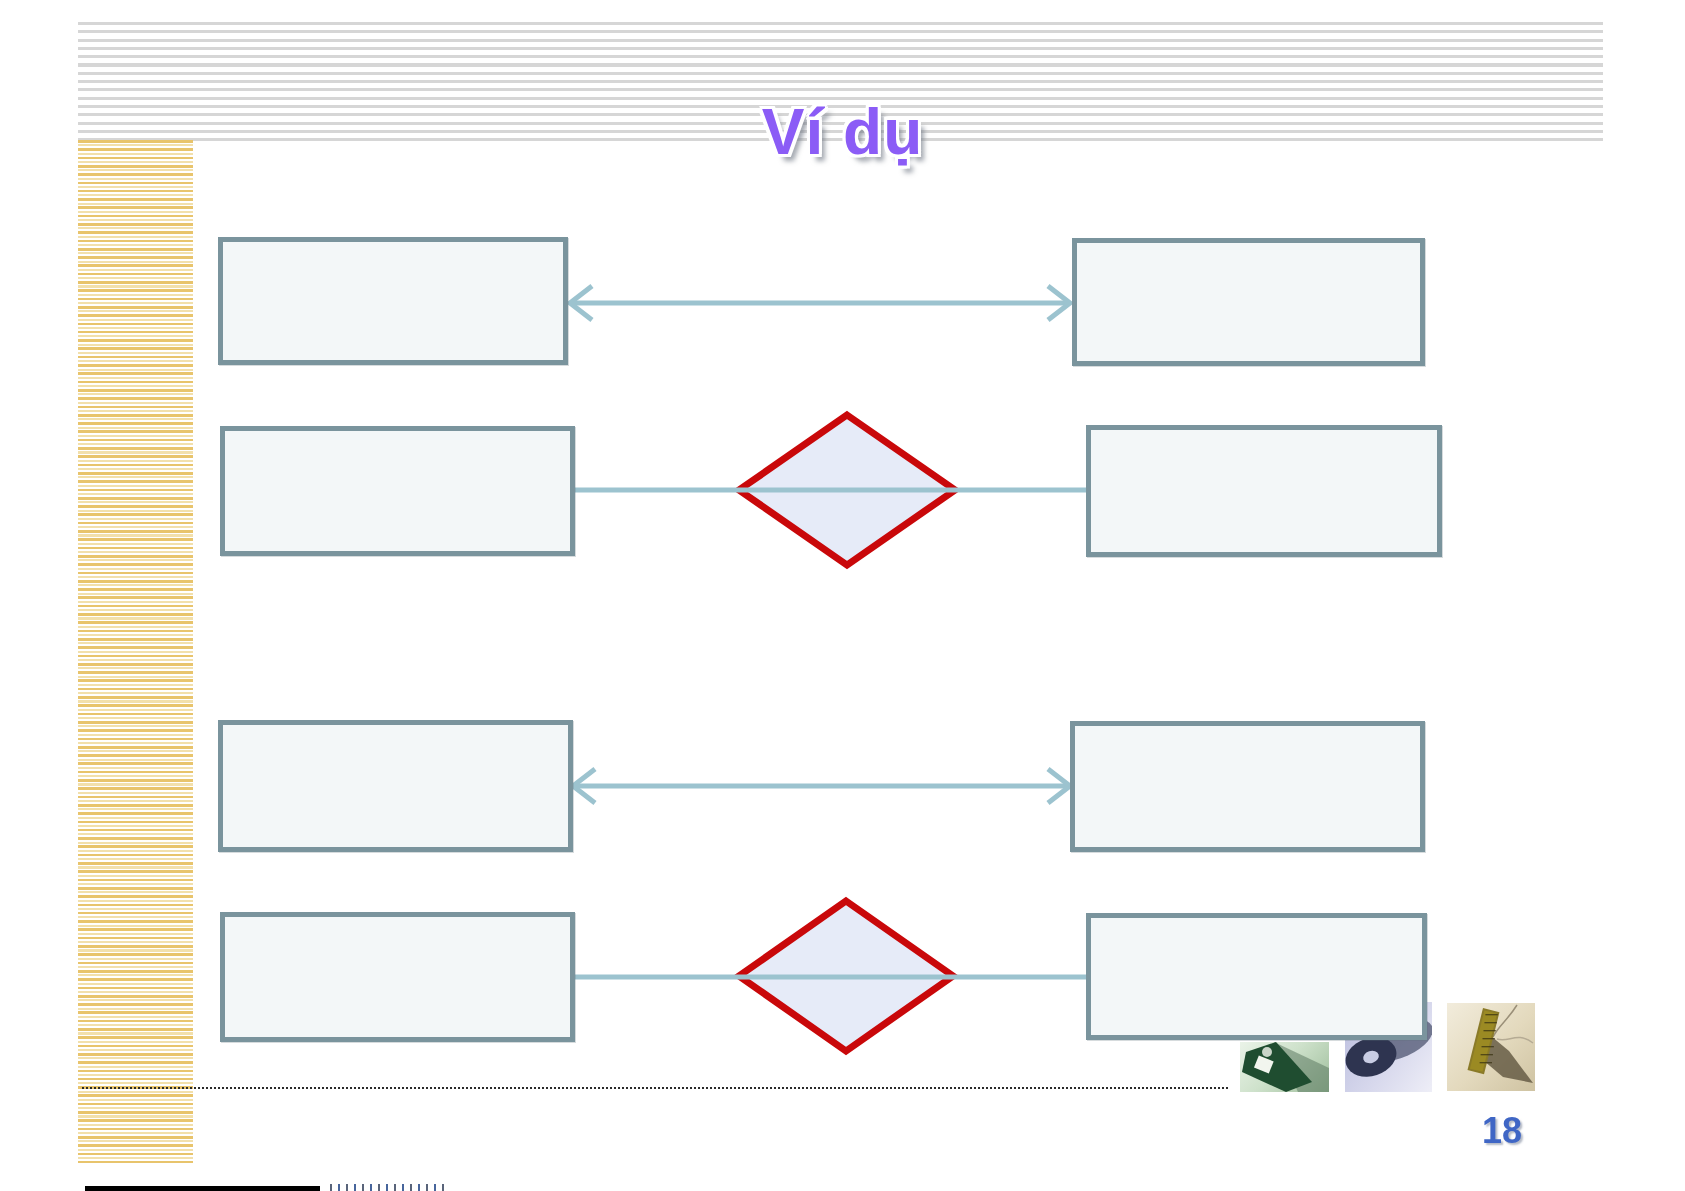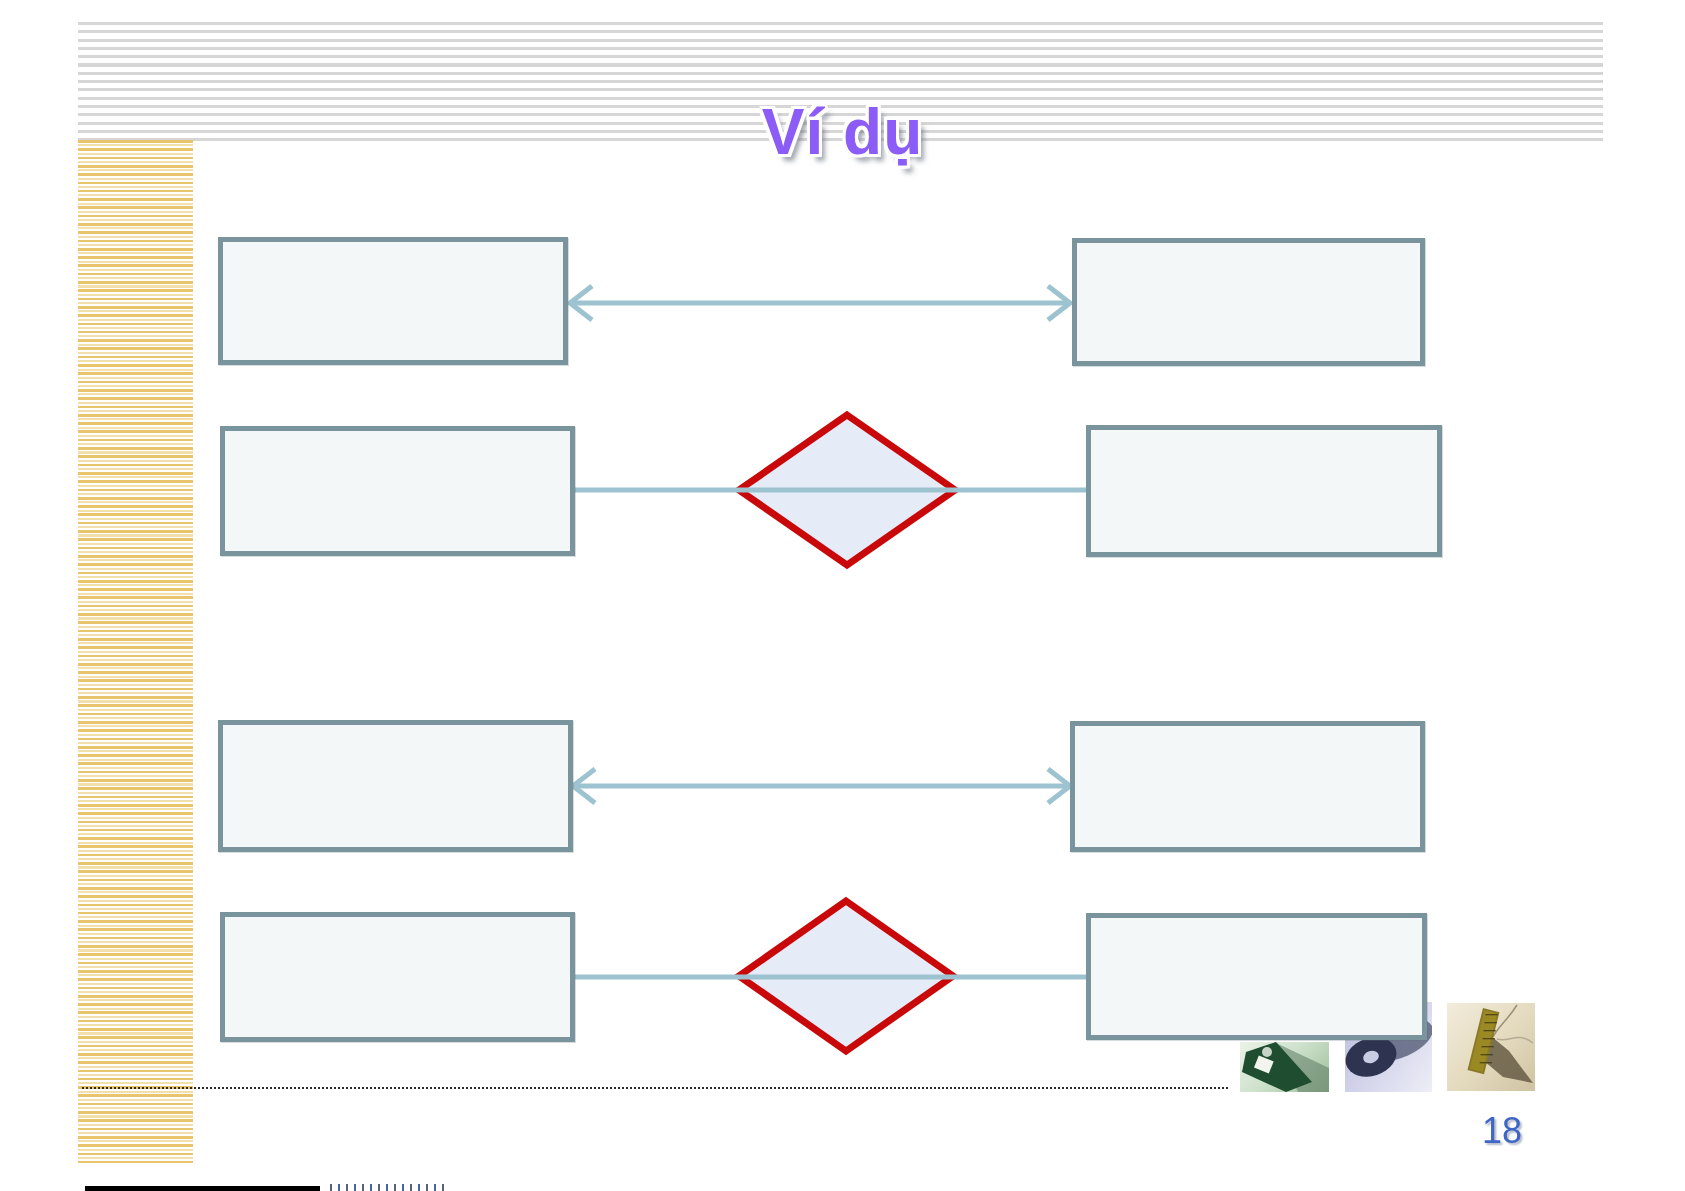--- a/index.html
+++ b/index.html
@@ -44,21 +44,21 @@
   }
   .footer-text{
     position:absolute;left:95px;top:1114px;
     font-size:38px;font-weight:700;color:#3f66c5;white-space:nowrap;
     text-shadow:
       -2px -2px 0 #fff, 2px -2px 0 #fff, -2px 2px 0 #fff, 2px 2px 0 #fff,
       3px 3px 2px rgba(130,140,160,.6);
   }
   .page-number{
     position:absolute;left:1482px;top:1110px;
-    font-size:36px;font-weight:400;color:#3f66c5;
+    font-size:36px;font-weight:700;color:#3f66c5;
     text-shadow:2px 2px 2px rgba(130,140,160,.6);
   }
   .bottom-bar{
     position:absolute;left:85px;top:1186px;width:235px;height:5px;background:#000;
   }
   .clipped-text{
     position:absolute;left:330px;top:1184px;width:115px;height:7px;opacity:.85;
     background:repeating-linear-gradient(90deg,
       #3c4963 0 2px,transparent 2px 8px,#274a8a 8px 10px,transparent 10px 16px);
   }

